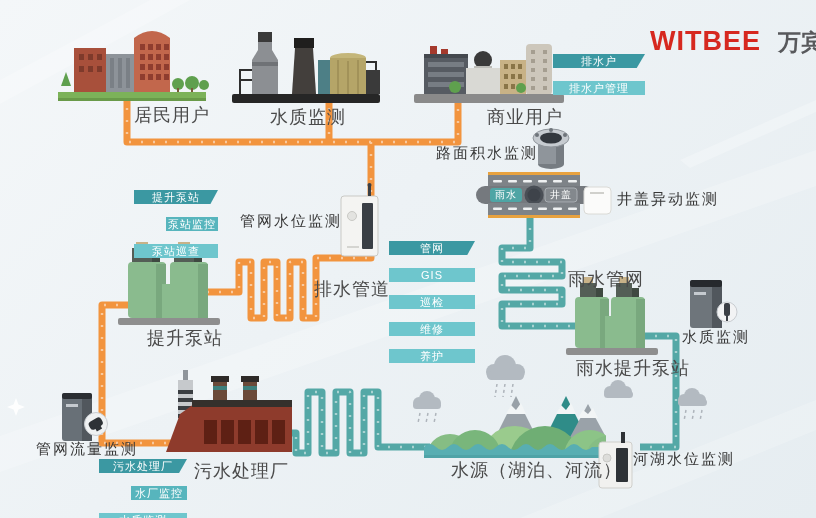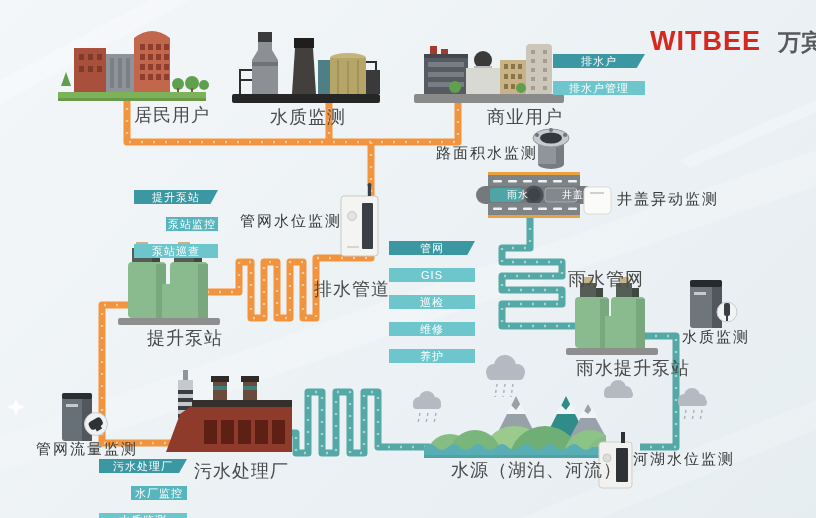--- a/index.html
+++ b/index.html
@@ -7,21 +7,21 @@
          background:linear-gradient(135deg,#f4f7f9 0%,#edf2f5 45%,#e6edf1 100%);}
   .stage svg{position:absolute;left:0;top:0;}
   .lbl{position:absolute;font-size:18px;color:#4a4a4a;white-space:nowrap;letter-spacing:1px;}
   .lbl.big{font-size:15px;color:#373737;letter-spacing:2px;}
   .tagcol{position:absolute;display:flex;flex-direction:column;gap:13px;}
   .tag{height:14px;line-height:14px;font-size:11px;color:#ffffff;text-align:center;letter-spacing:1px;}
   .tag.slant{clip-path:polygon(0 0,100% 0,91% 100%,0 100%);}
   .t-dark{background:#3b98a2;}
   .t-mid{background:#57b5bd;margin-left:32px;}
   .t-light{background:#6ec6cd;}
-  .pill-lbl{position:absolute;width:56px;font-size:10px;line-height:14px;color:#ffffff;text-align:center;letter-spacing:1px;}
+  .pill-lbl{position:absolute;width:32px;font-size:10px;line-height:14px;color:#ffffff;text-align:center;letter-spacing:1px;}
   .logo{position:absolute;left:650px;top:26px;white-space:nowrap;}
   .logo .en{color:#d6281f;font-size:27px;font-weight:800;letter-spacing:1px;text-align:center;}
   .logo .cn{color:#58595c;font-size:23px;font-weight:700;margin-left:17px;}
 </style>
 </head>
 <body>
 
 <div class="stage">
 
 <svg width="816" height="518" viewBox="0 0 816 518">

